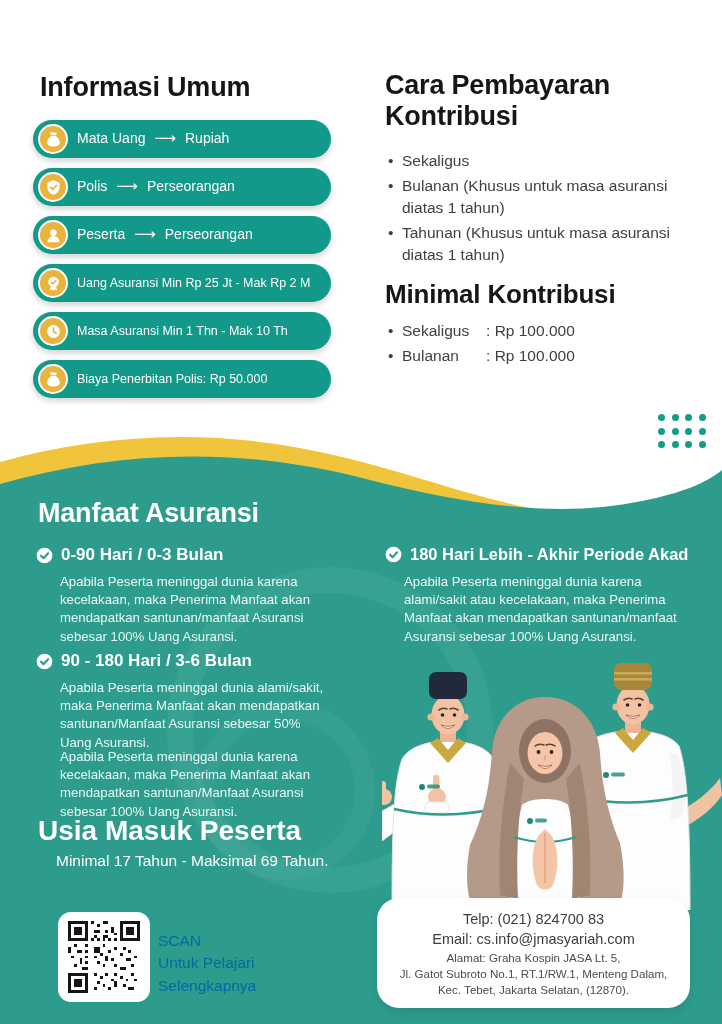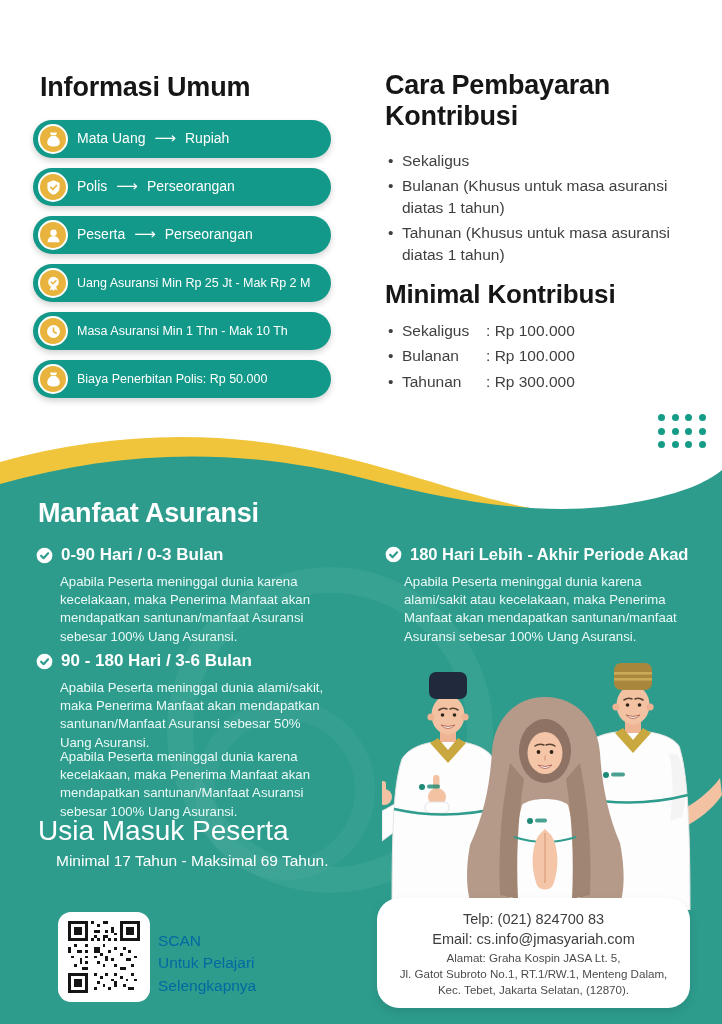--- a/index.html
+++ b/index.html
@@ -33,21 +33,21 @@
   #bg-wave{position:absolute;left:0;top:0;width:722px;height:1024px;z-index:0;}
   .topwrap{position:relative;z-index:1;}
   #title-manfaat{left:38px;top:498px;font-size:27px;color:#fff;}
   .mi-head{position:absolute;display:flex;align-items:center;gap:8px;color:#fff;font-weight:800;font-size:17px;z-index:1;}
   .mi-head svg{width:17px;height:17px;flex:0 0 auto;}
   .mi-para{position:absolute;color:#eafaf6;font-size:13.2px;line-height:1.38;margin:0;z-index:1;}
   #mi1-h{left:36px;top:545px;}      #mi1-p{left:60px;top:573px;width:268px;}
   #mi2-h{left:36px;top:651px;}      #mi2-pa{left:60px;top:679px;width:268px;}
   #mi2-pb{left:60px;top:748px;width:268px;}
   #mi3-h{left:385px;top:545px;font-size:16.5px;}  #mi3-p{left:404px;top:573px;width:300px;}
-  #usia-title{left:38px;top:815px;font-size:28px;font-weight:400;color:#fff;position:absolute;z-index:1;margin:0;}
+  #usia-title{left:38px;top:815px;font-size:28px;font-weight:700;color:#fff;position:absolute;z-index:1;margin:0;}
   #usia-sub{left:56px;top:852px;font-size:15.5px;color:#fff;position:absolute;z-index:1;}
   
   #qr-box{position:absolute;left:58px;top:912px;width:92px;height:90px;background:#fff;border-radius:13px;
           display:flex;align-items:center;justify-content:center;z-index:1;}
   #qr-box svg{width:72px;height:72px;}
   #scan-text{position:absolute;left:158px;top:930px;color:#0369a1;font-size:15.5px;line-height:1.45;z-index:1;}
   #scan-text span{display:block;}
   
   #people{position:absolute;left:382px;top:645px;width:340px;height:265px;z-index:1;}
   
@@ -152,21 +152,20 @@
     <ul class="blist" id="cara-list">
       <li>Sekaligus</li>
       <li>Bulanan (Khusus untuk masa asuransi diatas 1 tahun)</li>
       <li>Tahunan (Khusus untuk masa asuransi diatas 1 tahun)</li>
     </ul>
 
     <h1 class="h-black" id="title-minimal">Minimal Kontribusi</h1>
     <ul class="blist" id="minimal-list">
       <li><span class="mk-name">Sekaligus</span><span class="mk-value">Rp 100.000</span></li>
       <li><span class="mk-name">Bulanan</span><span class="mk-value">Rp 100.000</span></li>
-      <li><span class="mk-name">Tahunan</span><span class="mk-value">Rp 300.000</span></li>
     </ul>
 
     <div class="dots">
       <i></i>
         <i></i>
         <i></i>
         <i></i>
       <i></i>
         <i></i>
         <i></i>

